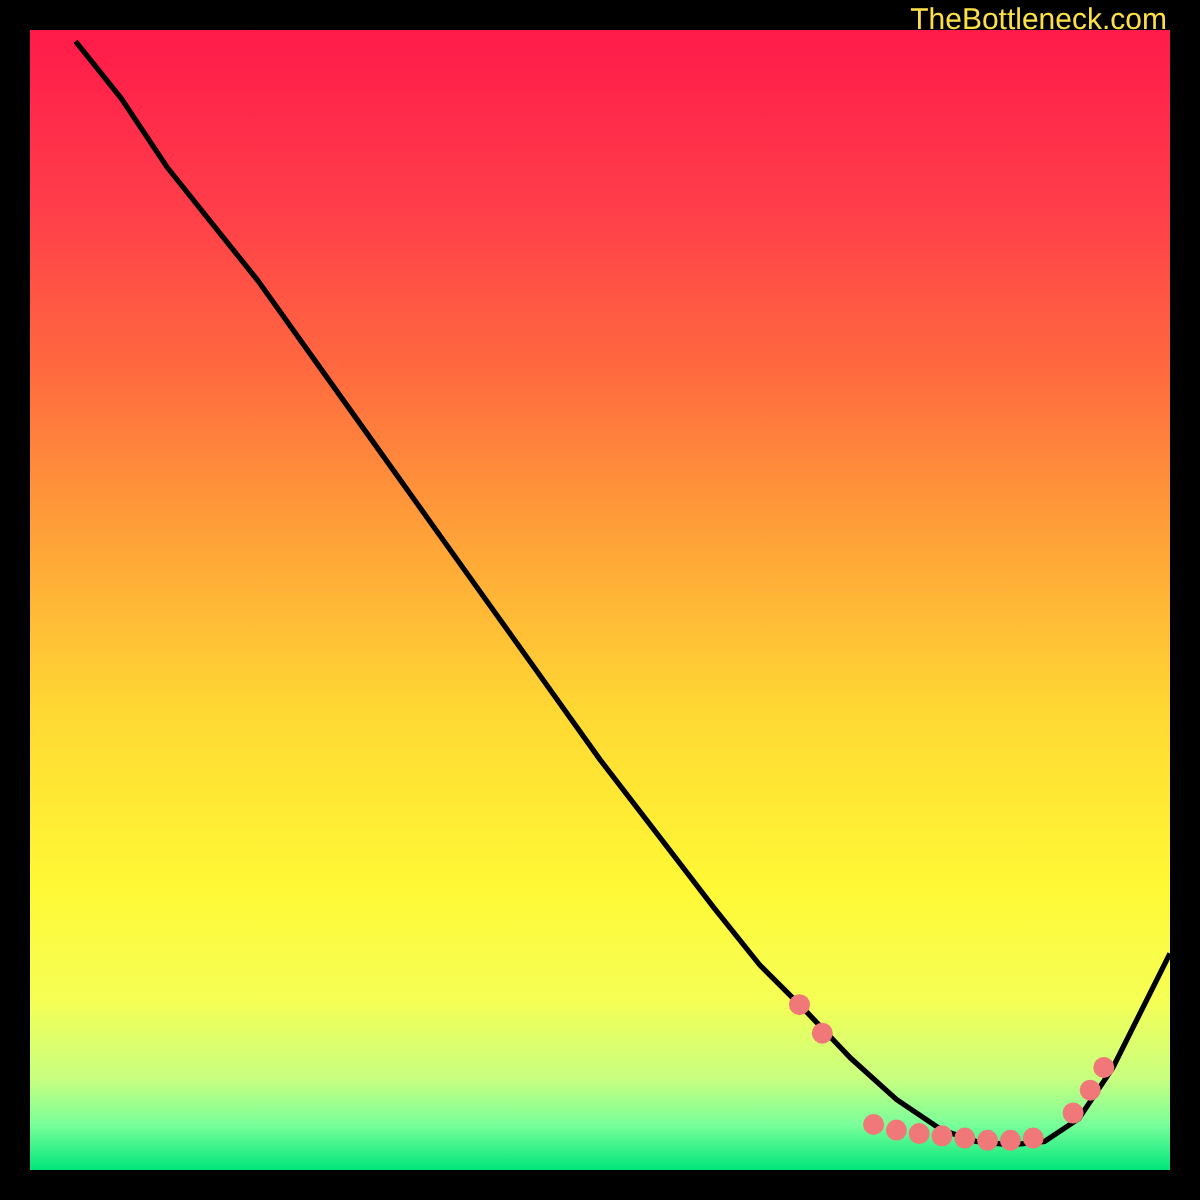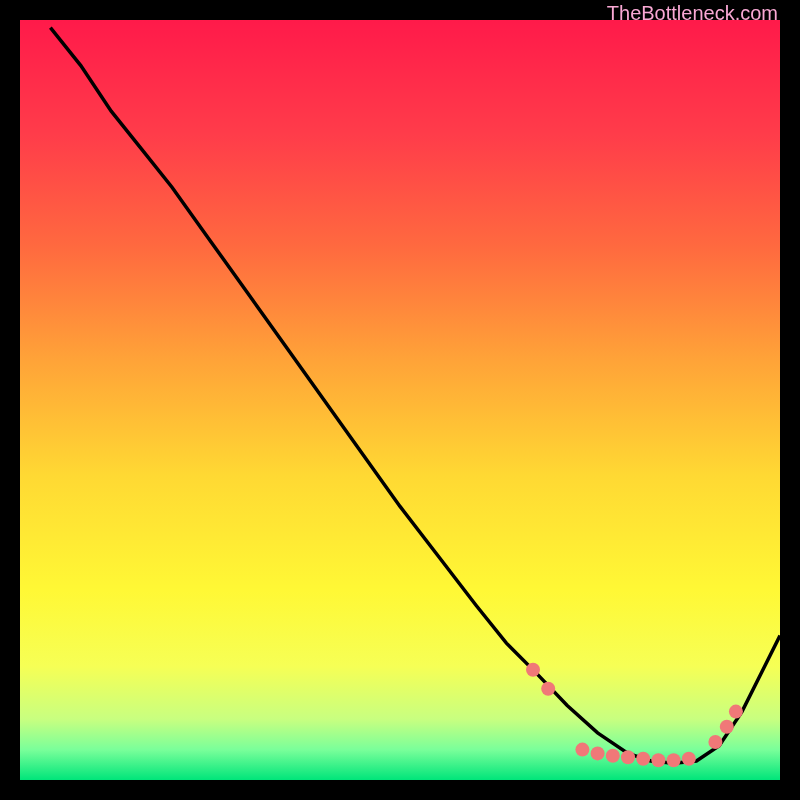--- a/index.html
+++ b/index.html
@@ -23,21 +23,21 @@
     position: absolute;
     left: 0;
     top: 0;
     width: 760px;
     height: 760px;
   }
   .watermark {
     position: absolute;
     top: 2px;
     right: 22px;
-    color: #f9a8d4;
+    color: #fde047;
     font-family: Arial, sans-serif;
     font-size: 20px;
     font-weight: 500;
     z-index: 10;
   }
   svg {
     display: block;
   }
 </style>
 </head>

